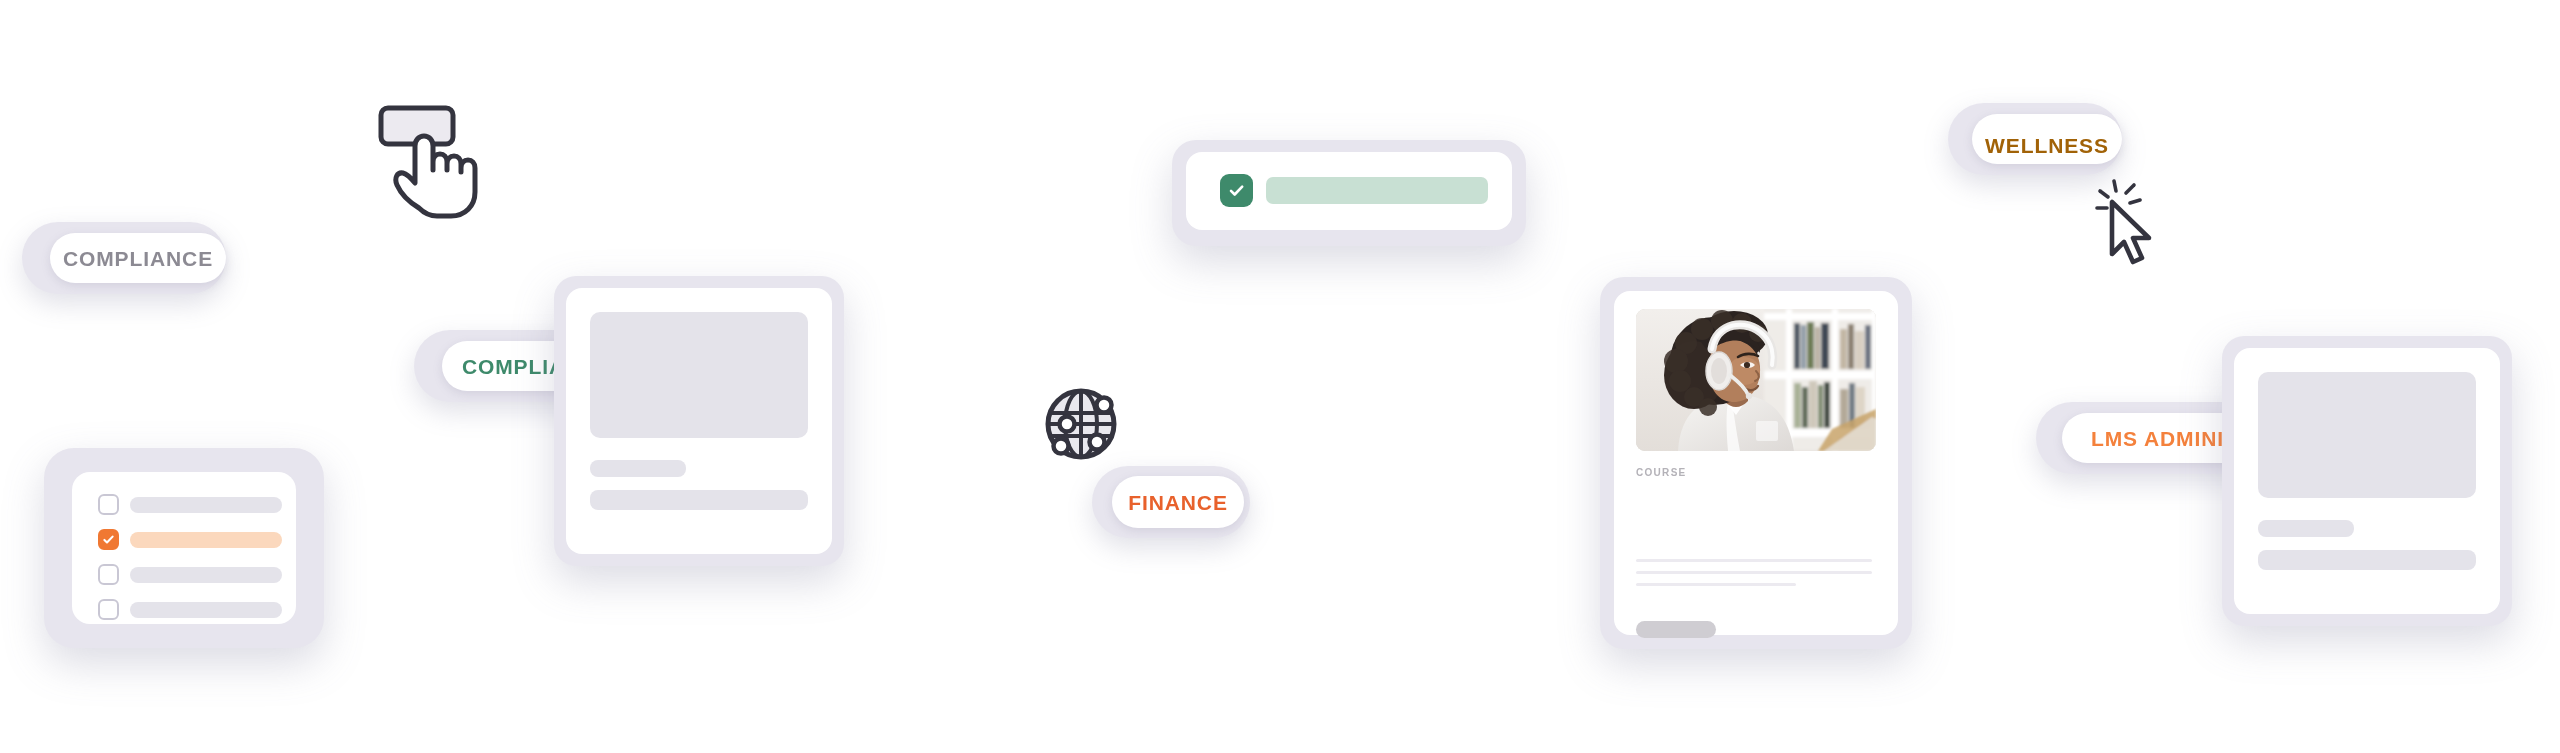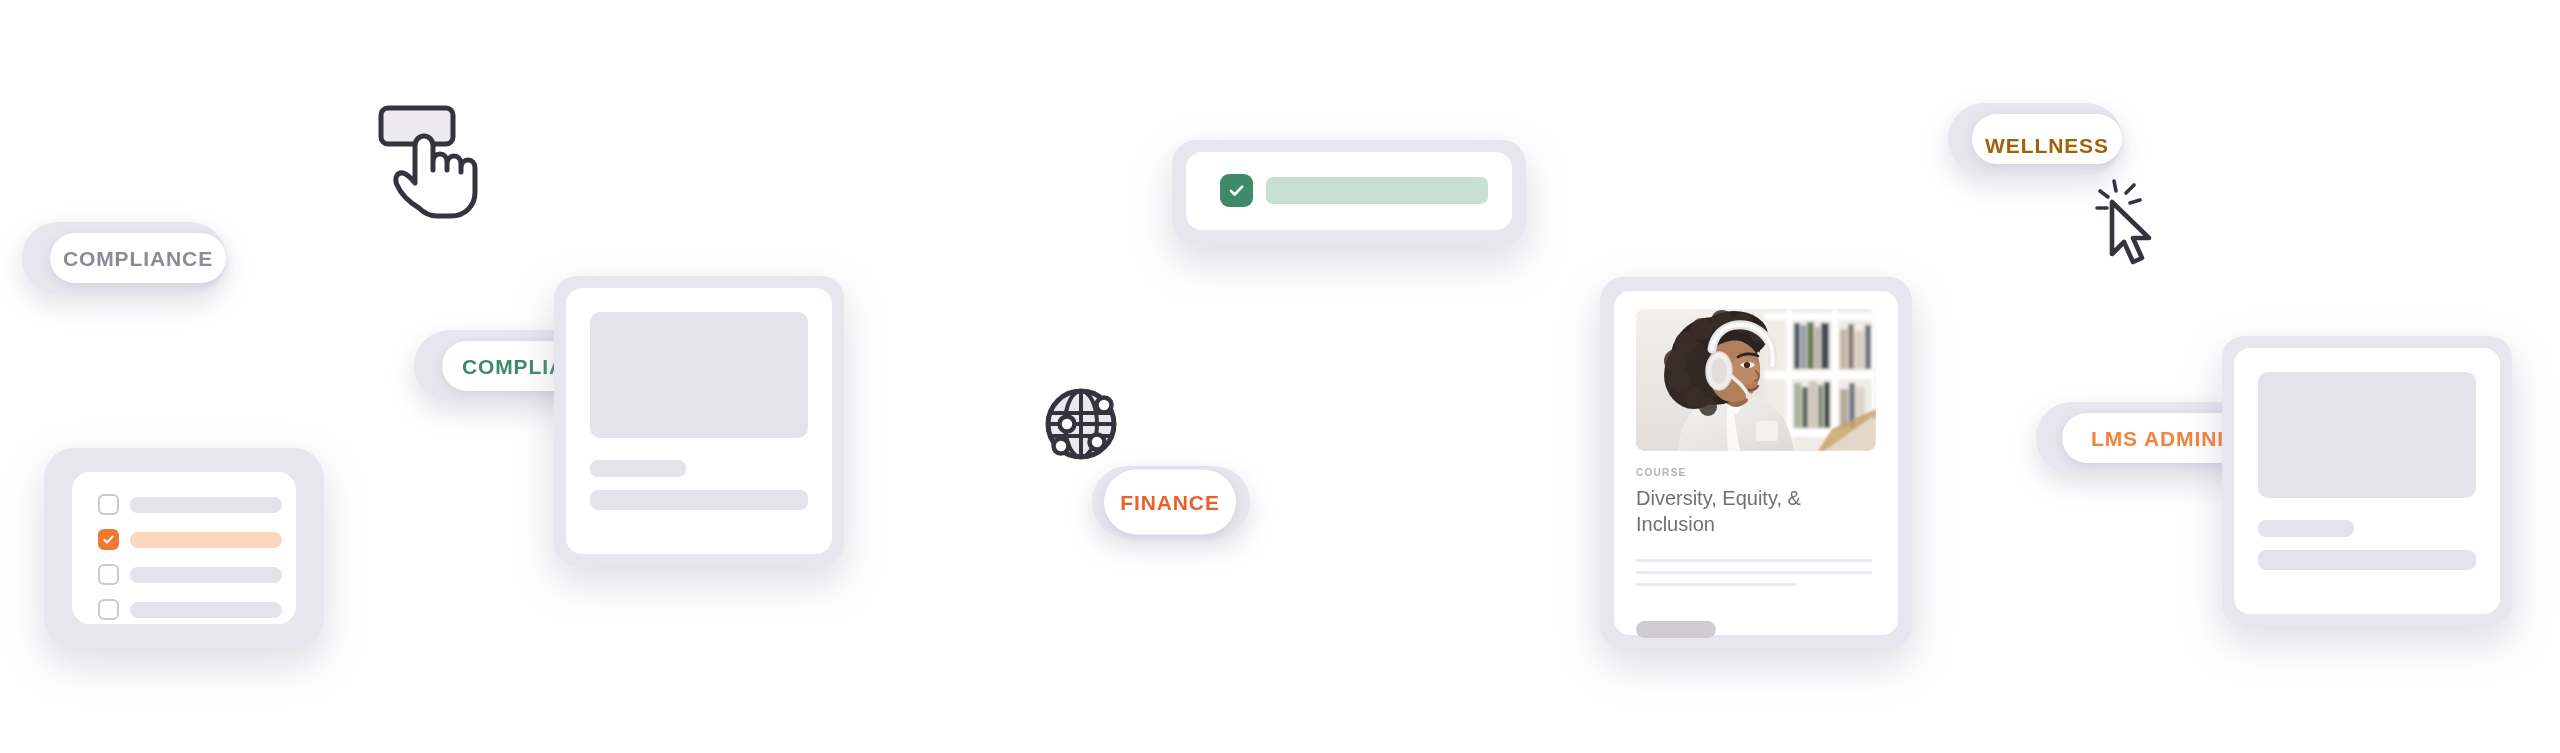--- a/index.html
+++ b/index.html
@@ -260,21 +260,21 @@
       <ellipse cx="41" cy="41" rx="16" ry="33" fill="none" stroke="#34343f" stroke-width="4"></ellipse>
 
       <circle cx="64" cy="22" r="7.5" fill="#ffffff" stroke="#34343f" stroke-width="4.5"></circle>
       <circle cx="27" cy="41" r="7.5" fill="#ffffff" stroke="#34343f" stroke-width="4.5"></circle>
       <circle cx="57" cy="59" r="7.5" fill="#ffffff" stroke="#34343f" stroke-width="4.5"></circle>
       <circle cx="21" cy="63" r="7.5" fill="#ffffff" stroke="#34343f" stroke-width="4.5"></circle>
     </svg>
   </div>
 
   <div class="pill-wrap" style="left:1092px; top:466px; width:158px; height:72px;">
-    <div class="pill-inner" style="left:12px; width:132px; height:65px;">
+    <div class="pill-inner" style="left:20px; width:132px; height:52px;">
       <span class="pill-label" style="color:#e8612c;">FINANCE</span>
     </div>
   </div>
 
   <div class="pill-wrap" style="left:1948px; top:103px; width:174px; height:72px;">
     <div class="pill-inner" style="left:24px; width:150px; height:50px;">
       <span class="pill-label" style="color:#a16207;margin-top:13px;">WELLNESS</span>
     </div>
   </div>
 
@@ -401,21 +401,20 @@
           <ellipse cx="83" cy="62" rx="13" ry="19" fill="#f0eeec" stroke="#dcd9d6" stroke-width="1.5"></ellipse>
           <ellipse cx="83" cy="62" rx="8" ry="13" fill="#e2dedb"></ellipse>
 
           <path d="M94 66 C 104 74, 110 80, 112 86" stroke="#ededeb" stroke-width="3.6" fill="none" stroke-linecap="round"></path>
           <circle cx="113" cy="87" r="3.2" fill="#e6e3e0"></circle>
         </svg>
       </div>
 
       <div id="course-label">COURSE</div>
 
-      <div id="course-title">Diversity, Equity, &amp; Inclusion</div>
 
       <div class="course-line" style="top:268px; width:236px;"></div>
       <div class="course-line" style="top:280px; width:236px;"></div>
       <div class="course-line" style="top:292px; width:160px;"></div>
 
       <div id="course-btn"></div>
     </div>
   </div>
 
   <div class="pill-wrap" style="left:2036px; top:402px; width:330px; height:72px;">

